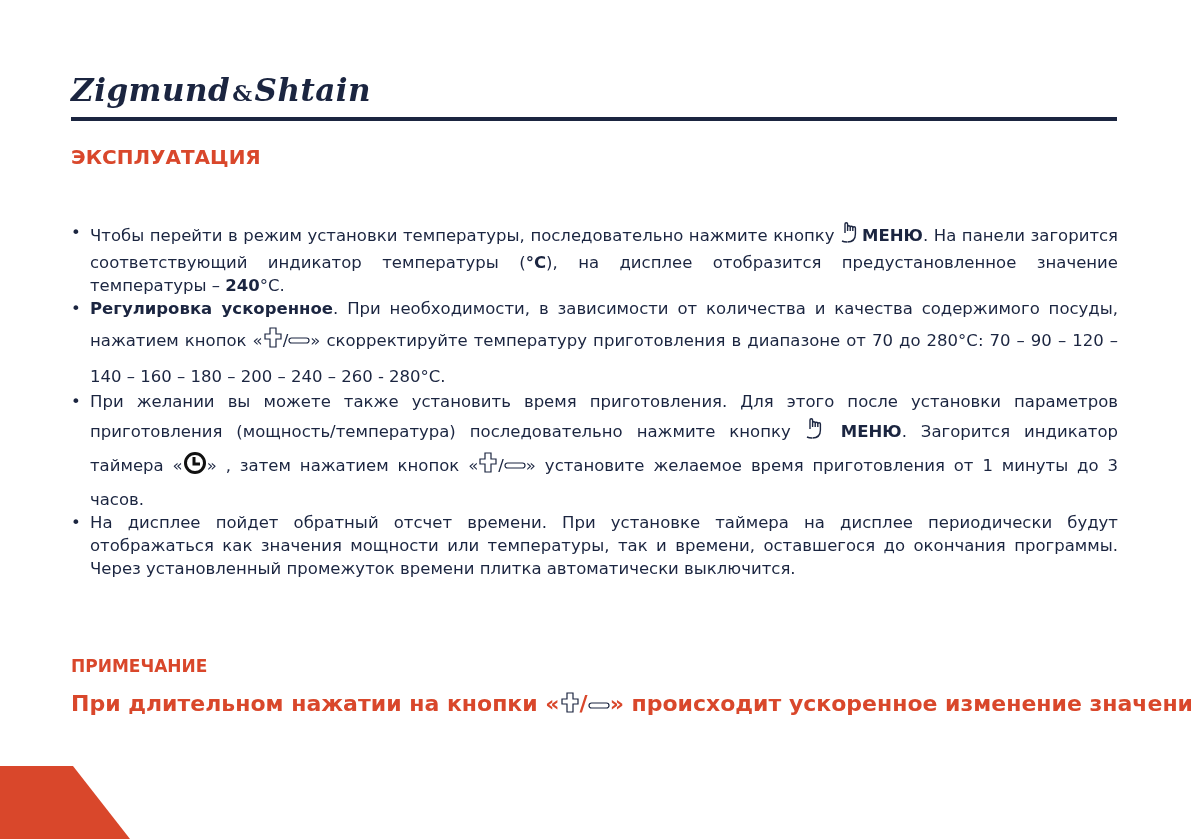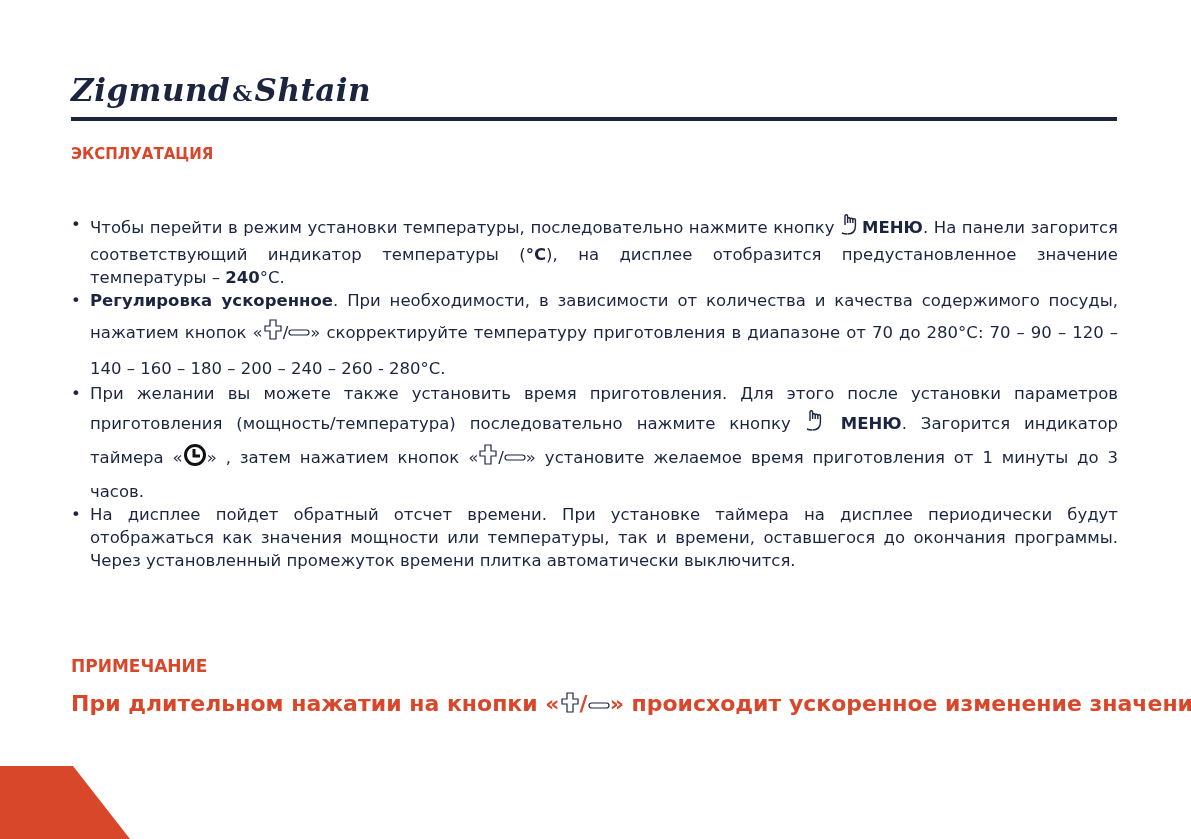--- a/index.html
+++ b/index.html
@@ -2,22 +2,22 @@
 <html><head>
 <meta charset="utf-8">
 <style>
   html, body { margin: 0; padding: 0; background: #ffffff; }
   body { width: 1191px; height: 839px; position: relative; overflow: hidden;
          font-family: "DejaVu Sans", "Liberation Sans", sans-serif; color: #1b2540; }
   .logo { position: absolute; left: 71px; top: 72px; font-family: "DejaVu Serif", "Liberation Serif", serif;
           font-weight: bold; font-size: 31px; color: #1b2540; letter-spacing: 0.5px; font-style: italic; }
   .logo .amp { font-size: 22px; font-style: normal; margin: 0 2px; }
   .rule { position: absolute; left: 71px; top: 117px; width: 1046px; height: 4px; background: #1b2540; }
-  .section-title { position: absolute; left: 71px; top: 145px; font-size: 15px; font-weight: bold; color: #d9472b; }
-  .content { position: absolute; left: 71px; top: 213px; width: 1047px; font-size: 16.5px; line-height: 23px; }
+  .section-title { position: absolute; left: 71px; top: 145px; font-size: 20px; font-weight: bold; color: #d9472b; }
+  .content { position: absolute; left: 71px; top: 221px; width: 1047px; font-size: 16.5px; line-height: 23px; }
   .bullet { position: relative; padding-left: 19px; text-align: justify; }
   .bullet::before { content: "\2022"; position: absolute; left: 0; top: 0; }
   .b { font-weight: bold; }
   .subhead { font-weight: bold; margin-top: 24px; }
   .tall { line-height: 34px; }
   .icon { display: inline-block; vertical-align: -4px; }
   .note-title { position: absolute; left: 71px; top: 656px; font-size: 17px; font-weight: bold; color: #d9472b; }
   .note-text { position: absolute; left: 71px; top: 691px; font-size: 22px; font-weight: bold; color: #d9472b; white-space: nowrap; }
   .corner { position: absolute; left: 0; bottom: 0; width: 130px; height: 73px; }
 </style>

